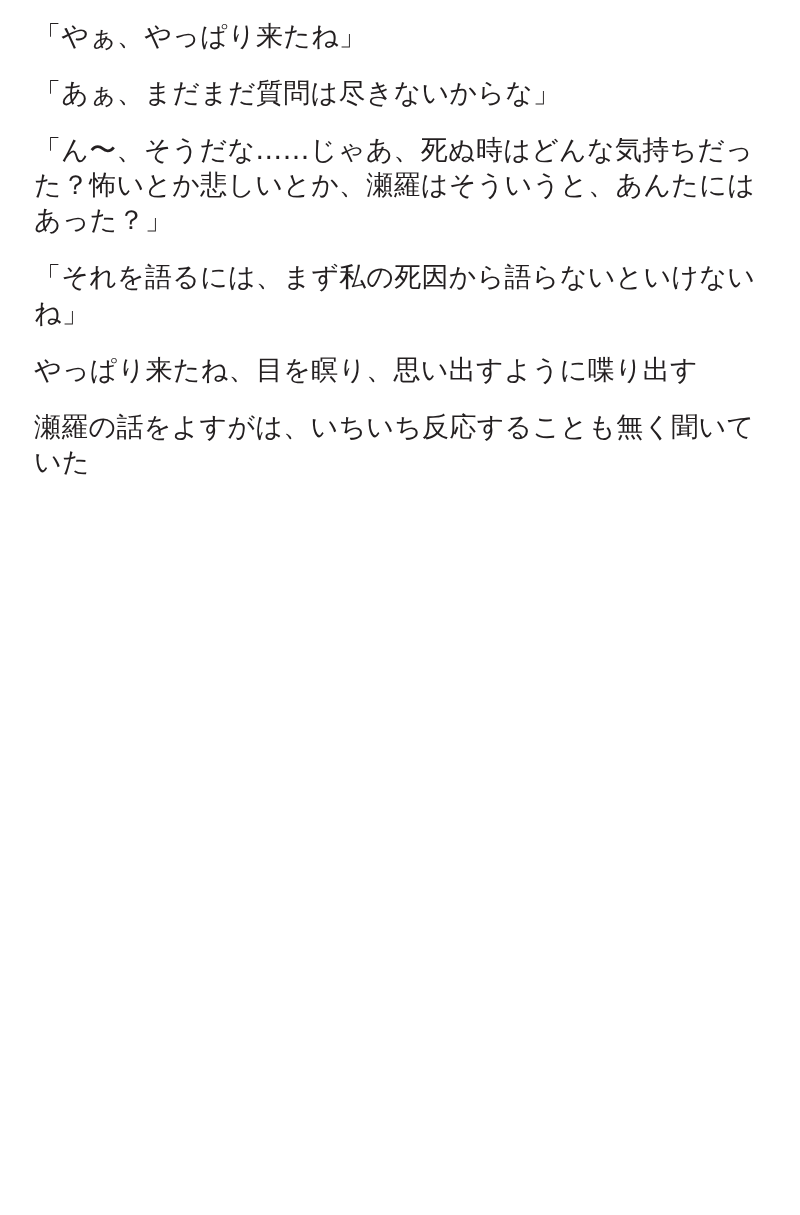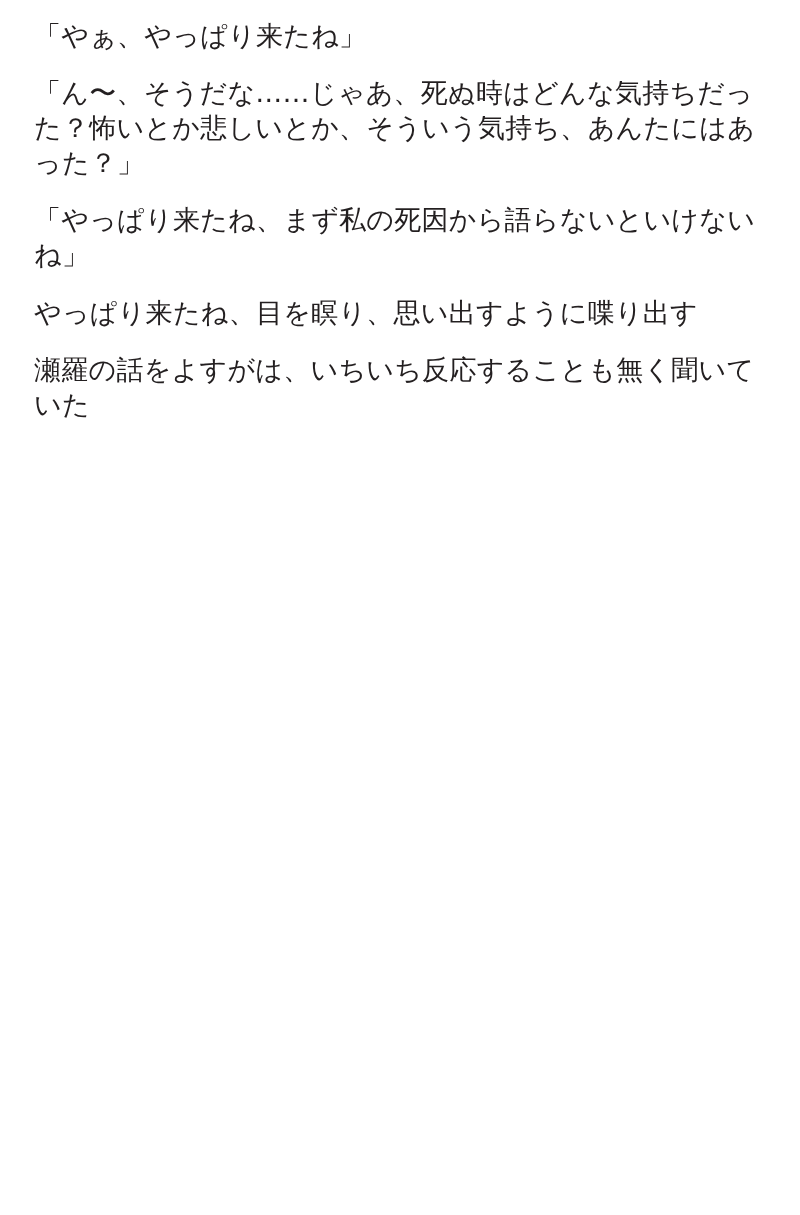--- a/index.html
+++ b/index.html
@@ -33,18 +33,19 @@
   .para:last-child {
     margin-bottom: 1px;
   }
 </style>
 </head>
 <body>
 
 <div id="page">
 
   <p class="para">「やぁ、やっぱり来たね」</p>
-  <p class="para">「ん〜、そうだな……じゃあ、死ぬ時はどんな気持ちだった？怖いとか悲しいとか、そういう気持ち、あんたにはあった？」</p>
-  <p class="para">「やっぱり来たね、まず私の死因から語らないといけないね」</p>
+  <p class="para">「あぁ、まだまだ質問は尽きないからな」</p>
+  <p class="para">「ん〜、そうだな……じゃあ、死ぬ時はどんな気持ちだった？怖いとか悲しいとか、瀬羅はそういうと、あんたにはあった？」</p>
+  <p class="para">「それを語るには、まず私の死因から語らないといけないね」</p>
   <p class="para">やっぱり来たね、目を瞑り、思い出すように喋り出す</p>
   <p class="para">瀬羅の話をよすがは、いちいち反応することも無く聞いていた</p>
 
 </div>
 
 </body></html>

